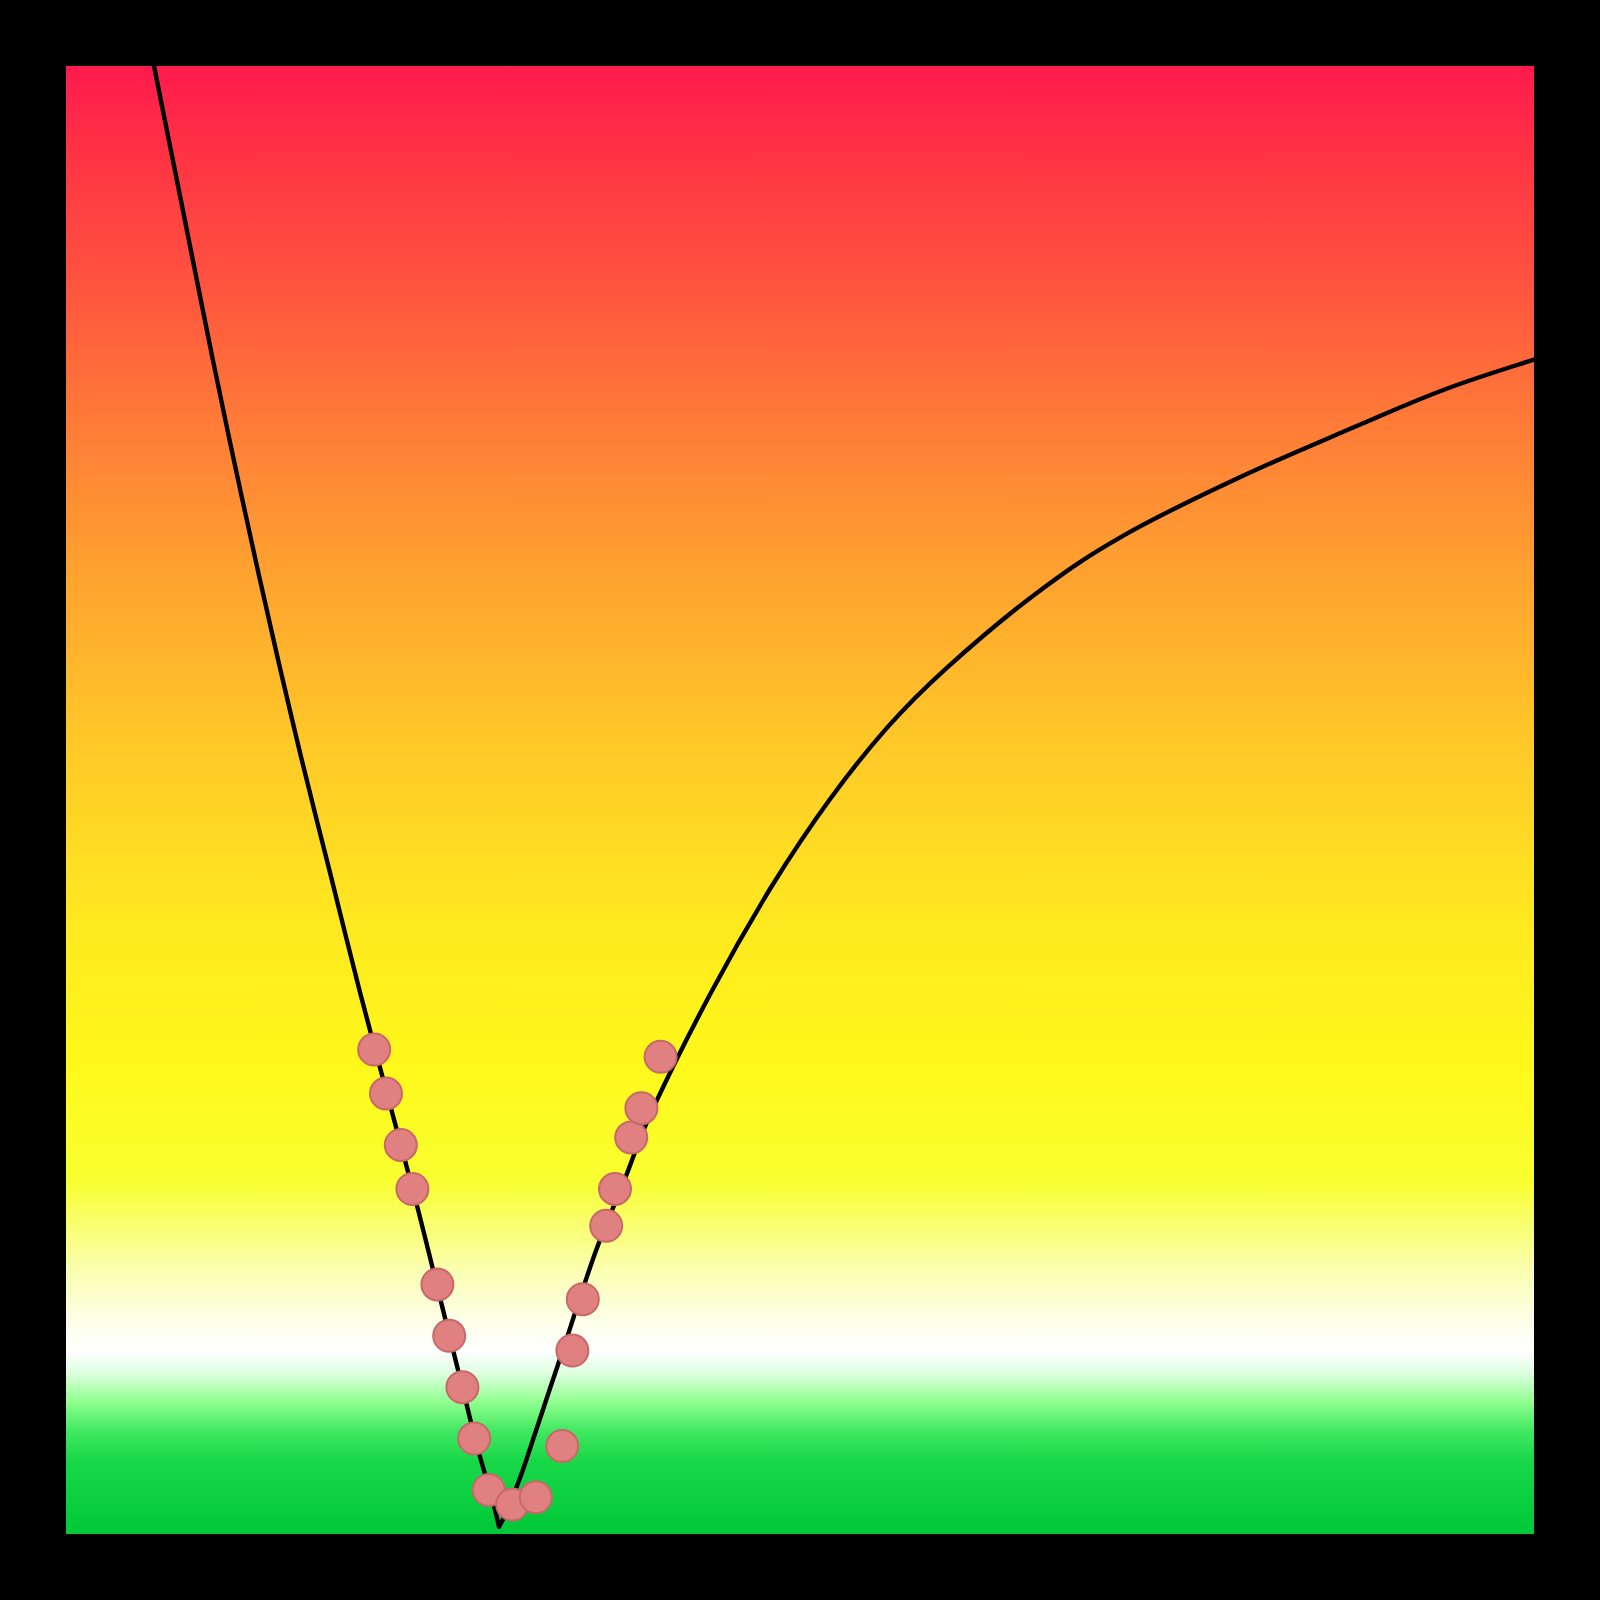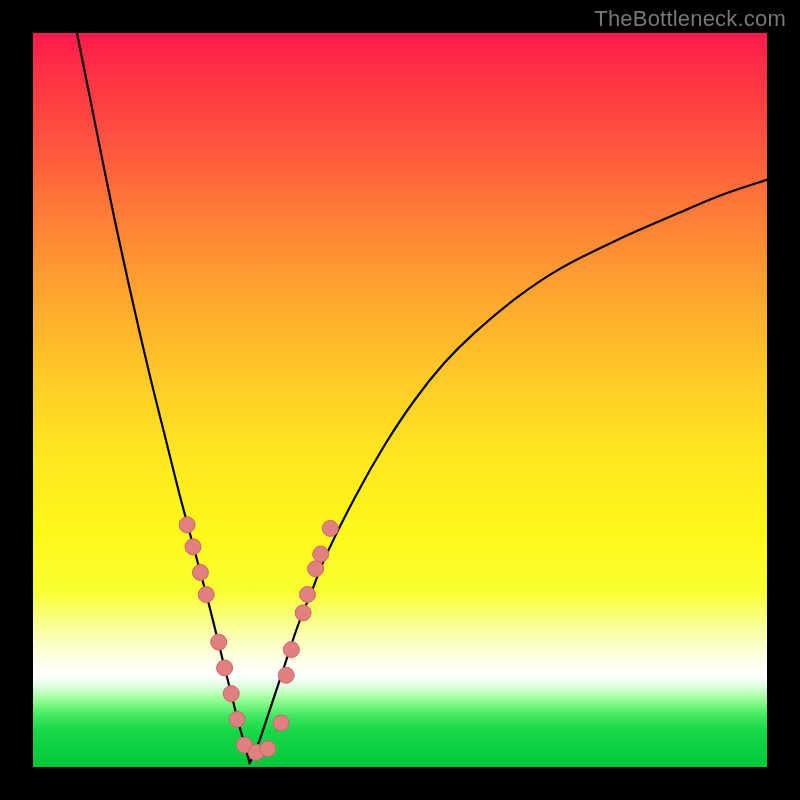--- a/index.html
+++ b/index.html
@@ -90,14 +90,13 @@
         <circle cx="253.2" cy="642.3" r="8" fill="#e08080" stroke="#c86868" stroke-width="1"></circle>
         <circle cx="258.4" cy="616.6" r="8" fill="#e08080" stroke="#c86868" stroke-width="1"></circle>
         <circle cx="270.1" cy="579.9" r="8" fill="#e08080" stroke="#c86868" stroke-width="1"></circle>
         <circle cx="274.5" cy="561.5" r="8" fill="#e08080" stroke="#c86868" stroke-width="1"></circle>
         <circle cx="282.6" cy="535.8" r="8" fill="#e08080" stroke="#c86868" stroke-width="1"></circle>
         <circle cx="287.7" cy="521.1" r="8" fill="#e08080" stroke="#c86868" stroke-width="1"></circle>
         <circle cx="297.3" cy="495.4" r="8" fill="#e08080" stroke="#c86868" stroke-width="1"></circle>
       </g>
   </svg>
 
-  <div class="watermark">TheBottleneck.com</div>
 </div>
 
 </body></html>

